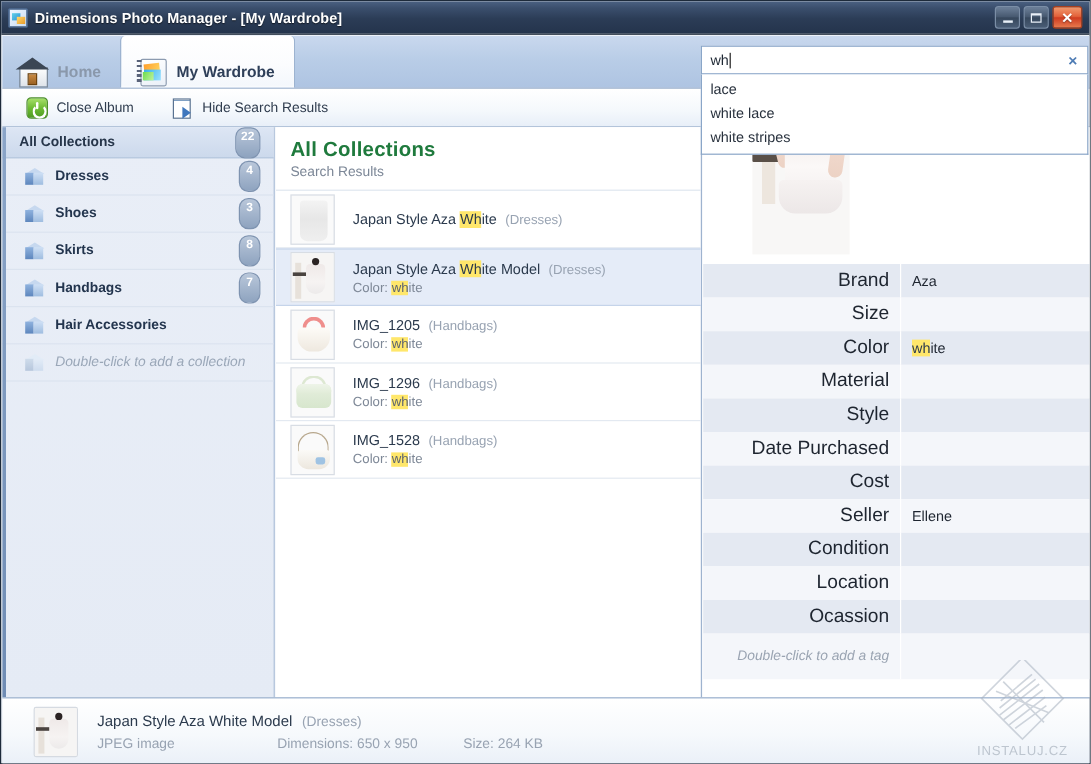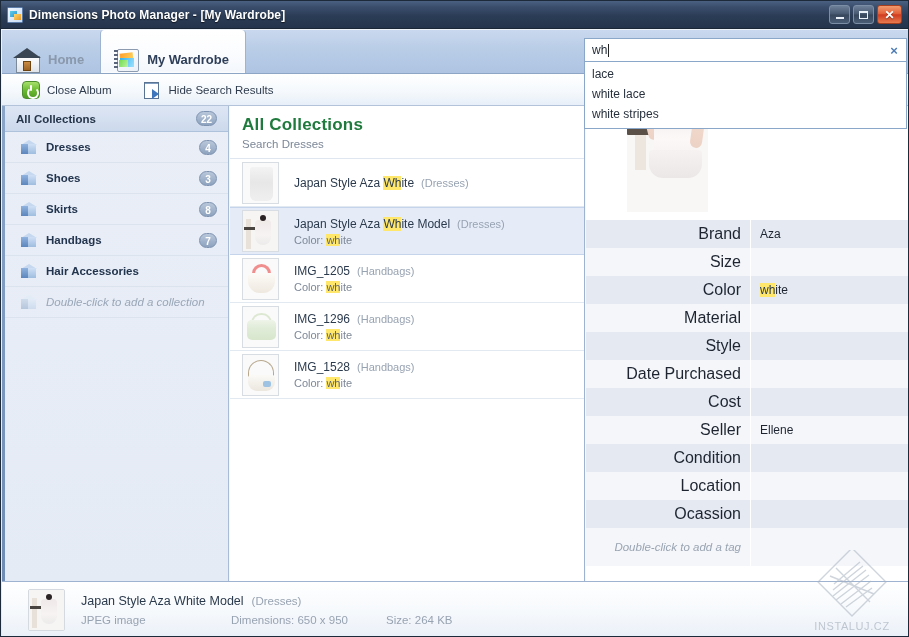--- a/index.html
+++ b/index.html
@@ -187,21 +187,21 @@
   .coll-row.header .coll-label { font-weight:bold; color:#26354a; font-size:11.5px; padding-left:4px; }
   .coll-ico { width:17px; height:17px; position:relative; flex:0 0 auto; margin-left:8px; margin-right:9px; }
   .cube-t { position:absolute; left:1px; top:1px; width:0;height:0;
     border-left:8px solid transparent; border-right:8px solid transparent; border-bottom:5px solid #c6d8ef;}
   .cube-l { position:absolute; left:1px; top:5px; width:7px; height:10px;
     background: linear-gradient(180deg,#8fb2de,#5d86bd); }
   .cube-r { position:absolute; left:8px; top:5px; width:8px; height:10px;
     background: linear-gradient(180deg,#cfe0f5,#9fbde0); }
   .coll-label { flex:1; color:#23354e; font-weight:bold; font-size:11.5px; }
   .coll-count {
-    min-width:18px; height:15px; line-height:15px; text-align:center; padding:0 4px;
+    min-width:18px; height:26px; line-height:15px; text-align:center; padding:0 4px;
     border-radius:8px; color:#ffffff; font-size:10px; font-weight:bold;
     background: linear-gradient(180deg,#b9c7da 0%,#8ea3bf 100%);
     border:1px solid #7e93b0;
   }
   .coll-row.placeholder .coll-label {
     font-style:italic; font-weight:normal; color:#9aa7b8;
   }
   .coll-row.placeholder .cube-l { background: linear-gradient(180deg,#cfdceb,#b6c6dc); }
   .coll-row.placeholder .cube-r { background: linear-gradient(180deg,#e3ecf7,#cedcee); }
   .coll-row.placeholder .cube-t { border-bottom-color:#e2ecf7; }
@@ -450,21 +450,21 @@
             <span class="cube-l"></span>
             <span class="cube-r"></span>
           </span>
         <span class="coll-label">Double-click to add a collection</span>
       </div>
     </div>
 
     <div id="results">
       <div id="results-head">
         <div id="results-title">All Collections</div>
-        <div id="results-sub">Search Dresses</div>
+        <div id="results-sub">Search Results</div>
       </div>
       <div id="results-list">
 
         <div class="res-row">
           <div class="res-thumb">
               <div class="th-dress1"></div>
             </div>
           <div class="res-text">
             <div class="res-line1"><span>Japan Style Aza </span><span class="hl">Wh</span><span>ite</span><span class="res-cat">(Dresses)</span></div>
           </div>

